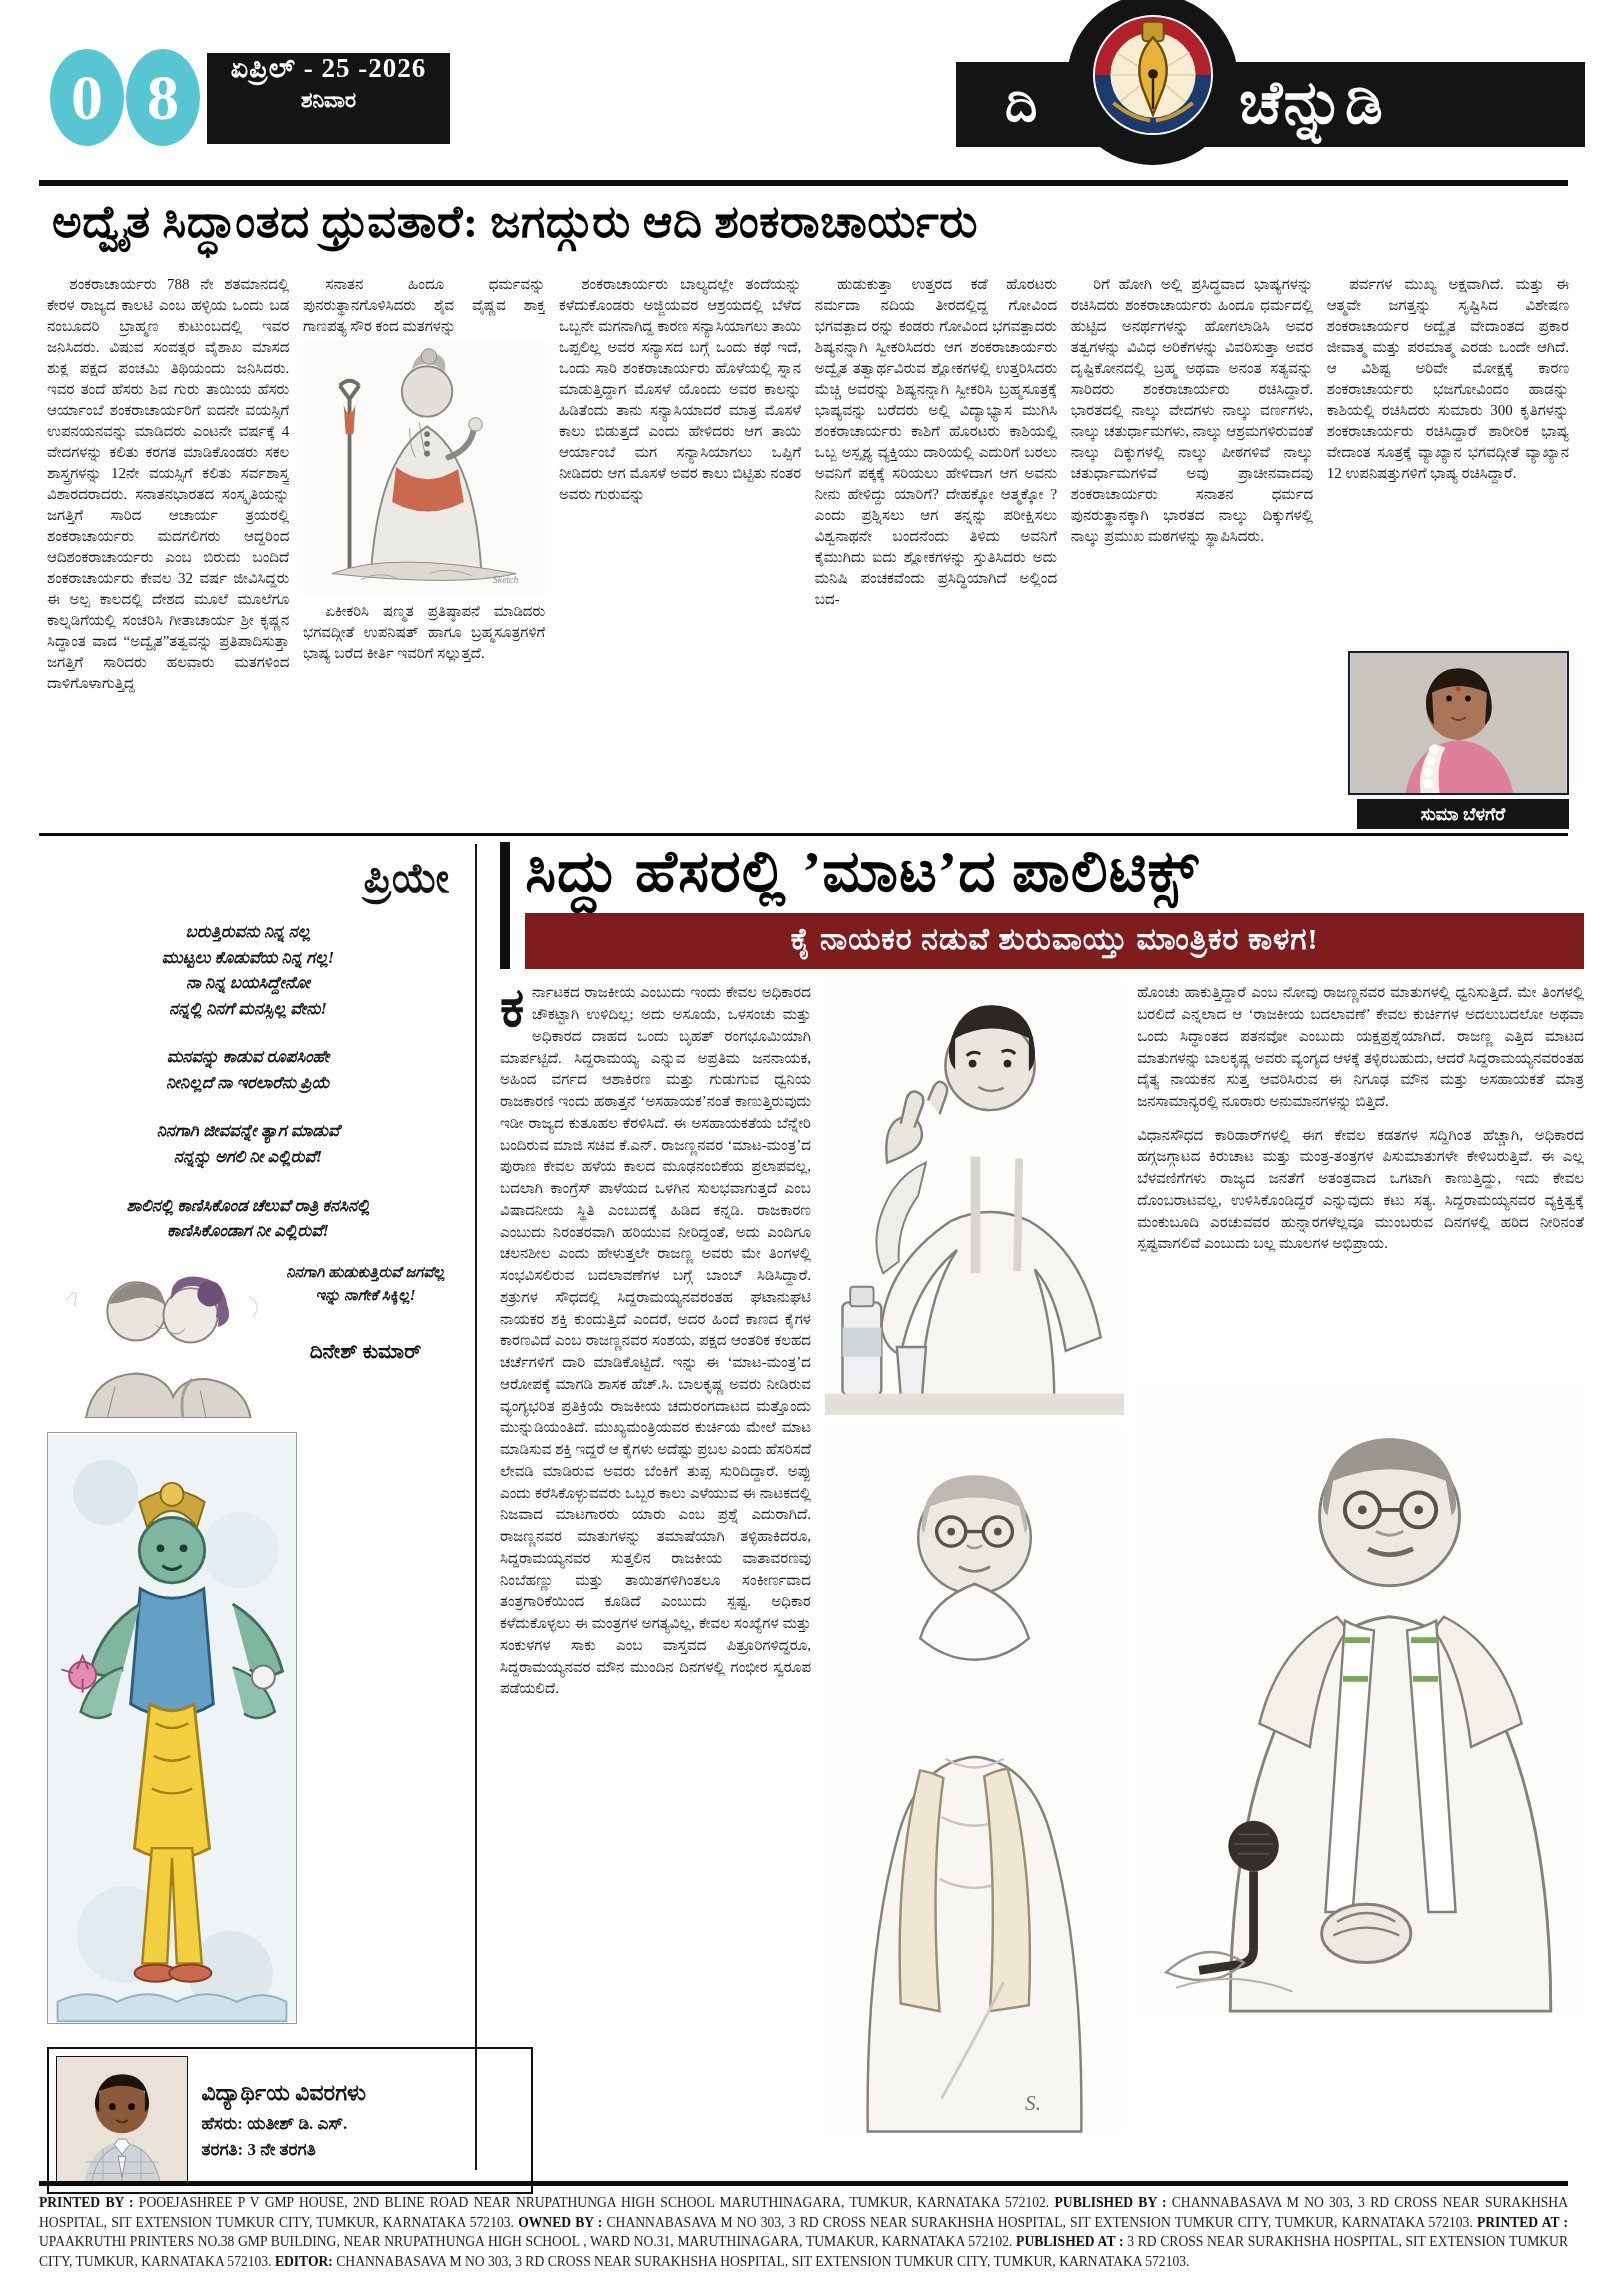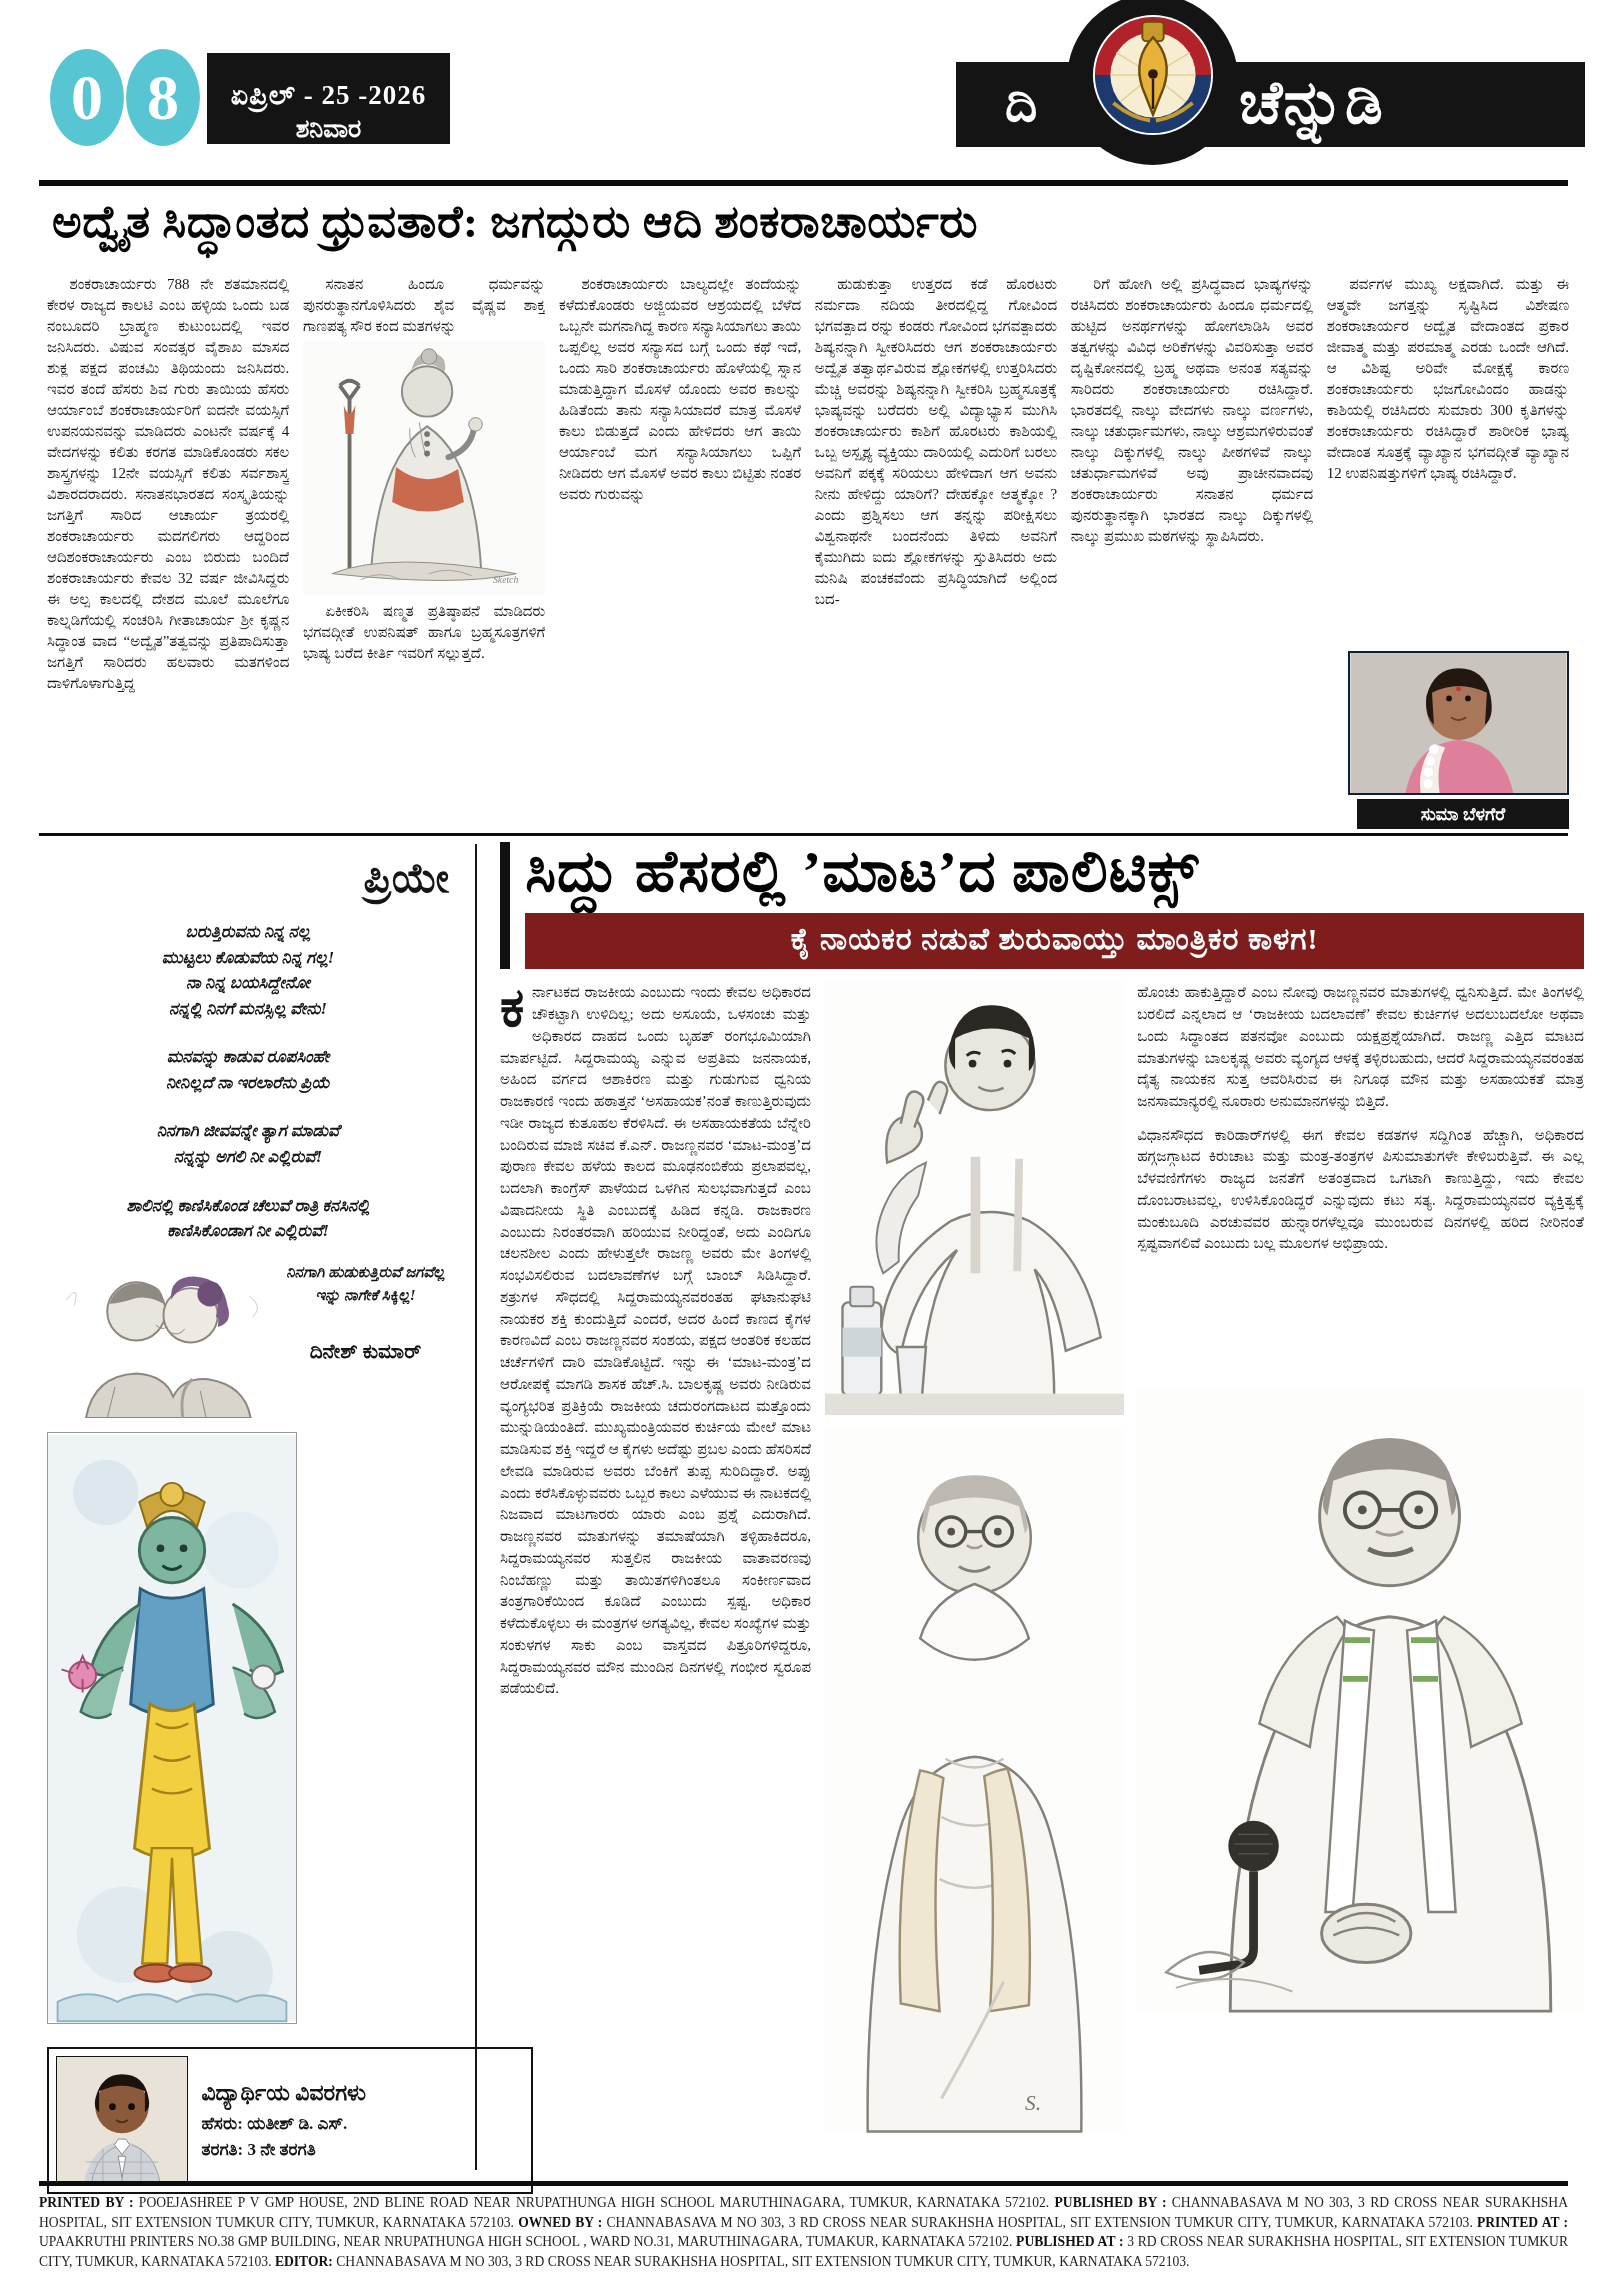--- a/index.html
+++ b/index.html
@@ -4,23 +4,23 @@
 <style>
   * { margin:0; padding:0; box-sizing:border-box; }
   body { background:#888; font-family:"Liberation Serif", serif; }
   .page { position:relative; width:1605px; height:2292px; background:#ffffff; margin:0 auto; overflow:hidden; color:#151515; }
 
   
   .pgnum { position:absolute; left:50px; top:49px; display:flex; }
   .pgnum .digit { width:74px; height:97px; border-radius:50%; background:#58c6d2; color:#fff;
     font-size:64px; font-weight:bold; display:flex; align-items:center; justify-content:center; margin-right:1.9px; }
   .date-box { position:absolute; left:207px; top:53px; width:243px; height:91px; background:#141414; color:#fff;
-    display:flex; flex-direction:column; align-items:center; justify-content:flex-end; }
+    display:flex; flex-direction:column; align-items:center; justify-content:flex-start; }
   .date-box .l1 { font-size:27px; font-weight:bold; letter-spacing:1px; }
-  .date-box .l2 { font-size:25px; font-weight:bold; margin-top:3.9px; }
+  .date-box .l2 { font-size:21px; font-weight:bold; margin-top:3.9px; }
 
   .masthead { position:absolute; left:956px; top:19.4px; width:629px; height:128px; }
   .masthead .band { position:absolute; left:0; top:43px; width:100%; height:85px; background:#141414; }
   .masthead .arch { position:absolute; left:111px; top:-25px; width:171px; height:171px; border-radius:50%; background:#141414; }
   .masthead .word-di { position:absolute; left:49px; top:56px; color:#fff; font-size:50px; font-weight:bold; z-index:3; }
   .masthead .logo { position:absolute; left:136px; top:-5.8px; width:122px; height:122px; z-index:3; }
   .masthead .word-main { position:absolute; left:283px; top:50px; color:#fff; font-size:60px; font-weight:bold; z-index:3; letter-spacing:1px; }
 
   .rule-1 { position:absolute; left:39px; top:180px; width:1529px; height:5.8px; background:#0d0d0d; }
   .rule-2 { position:absolute; left:39px; top:833px; width:1529px; height:2.9px; background:#0d0d0d; }

